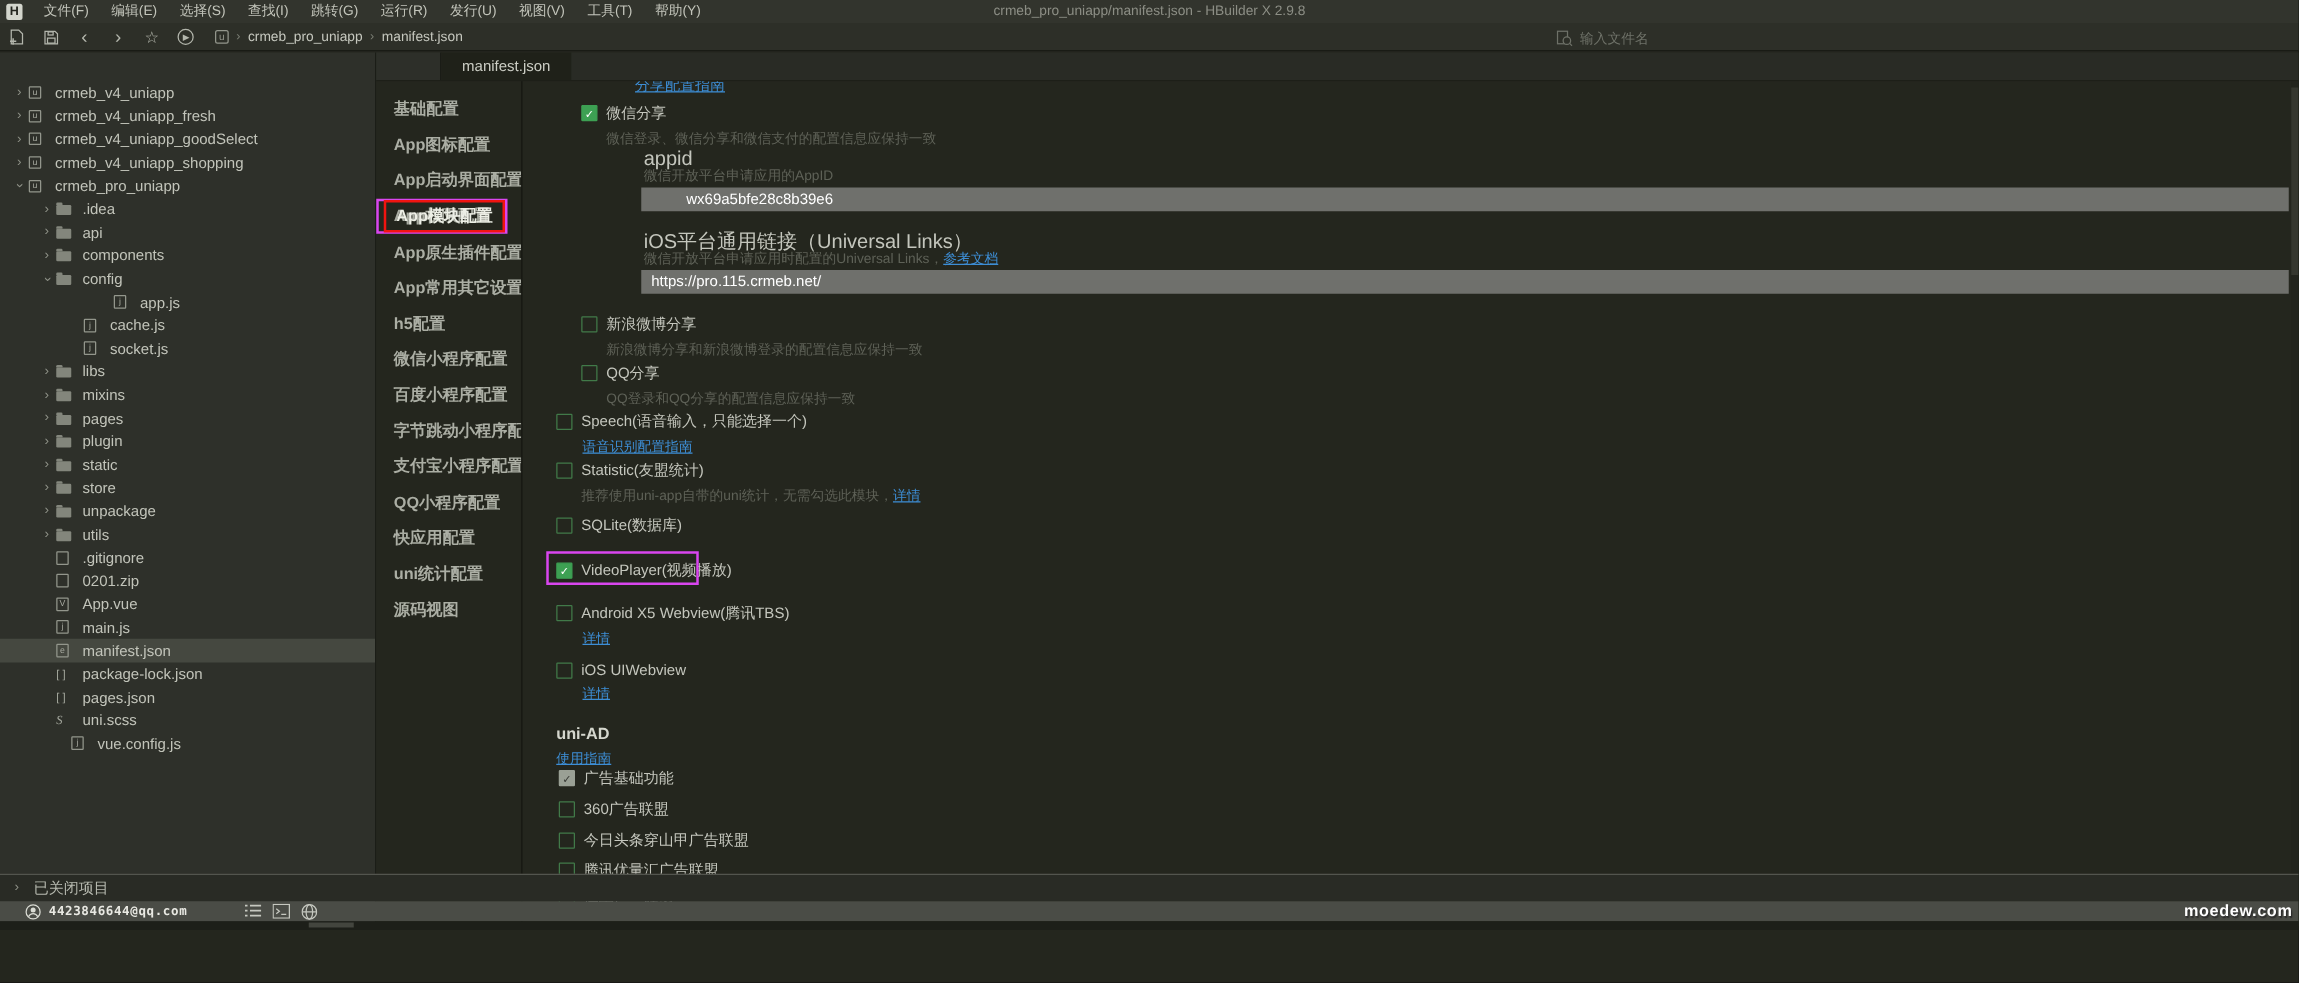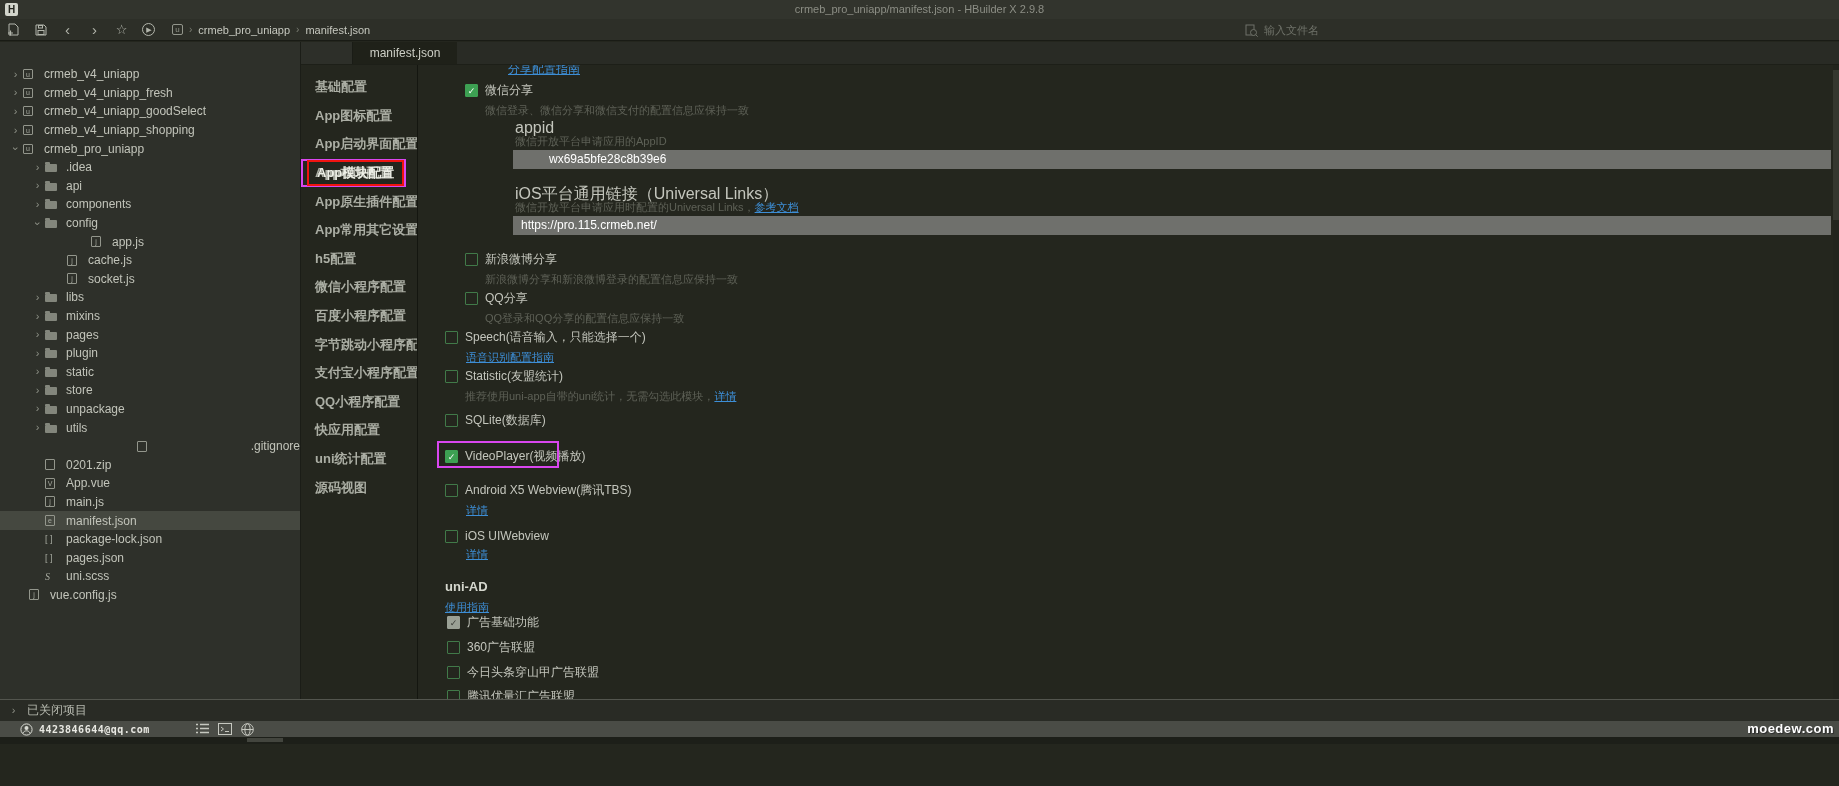--- a/index.html
+++ b/index.html
@@ -88,20 +88,32 @@
   svg{display:block;}
 </style>
 </head>
 <body>
 
 <div class="window">
 
   <div class="menubar">
     <div class="win-title">crmeb_pro_uniapp/manifest.json - HBuilder X 2.9.8</div>
     <div class="logo">H</div>
+    <div class="menu-items">
+        <span class="menu-item">文件(F)</span>
+        <span class="menu-item">编辑(E)</span>
+        <span class="menu-item">选择(S)</span>
+        <span class="menu-item">查找(I)</span>
+        <span class="menu-item">跳转(G)</span>
+        <span class="menu-item">运行(R)</span>
+        <span class="menu-item">发行(U)</span>
+        <span class="menu-item">视图(V)</span>
+        <span class="menu-item">工具(T)</span>
+        <span class="menu-item">帮助(Y)</span>
+      </div>
   </div>
 
   <div class="toolbar" style="position:absolute;">
     <div class="tbtn">
       <svg width="13" height="13" viewBox="0 0 13 13">
           <path d="M2 1h6l3 3v8H2z" fill="none" stroke="#b3b6ac"></path>
           <path d="M1 10h5M3.5 7.5v5" stroke="#b3b6ac" stroke-width="1.2"></path>
         </svg>
     </div>
     <div class="tbtn">
@@ -275,21 +287,21 @@
           </span>
           <span class="tlbl">unpackage</span>
         </div>
         <div class="trow" style="padding-left: 30px;">
           <span class="arrow">›</span>
           <span class="fic">
             <span class="ic-folder"></span>
           </span>
           <span class="tlbl">utils</span>
         </div>
-        <div class="trow" style="padding-left: 30px; justify-content: space-between;">
+        <div class="trow" style="padding-left: 30px;">
           <span class="arrow"></span>
           <span class="fic">
             <span class="ic-file"></span>
           </span>
           <span class="tlbl">.gitignore</span>
         </div>
         <div class="trow" style="padding-left: 30px;">
           <span class="arrow"></span>
           <span class="fic">
             <span class="ic-file"></span>
@@ -331,21 +343,21 @@
           </span>
           <span class="tlbl">pages.json</span>
         </div>
         <div class="trow" style="padding-left: 30px;">
           <span class="arrow"></span>
           <span class="fic">
             <span class="ic-scss">S</span>
           </span>
           <span class="tlbl">uni.scss</span>
         </div>
-        <div class="trow" style="padding-left: 14px;">
+        <div class="trow" style="padding-left: 42px;">
           <span class="arrow"></span>
           <span class="fic">
             <span class="ic-js">j</span>
           </span>
           <span class="tlbl">vue.config.js</span>
         </div>
       </div>
     <div class="workspace">
       <div class="tabbar">
         <div class="tab-spacer"></div>

